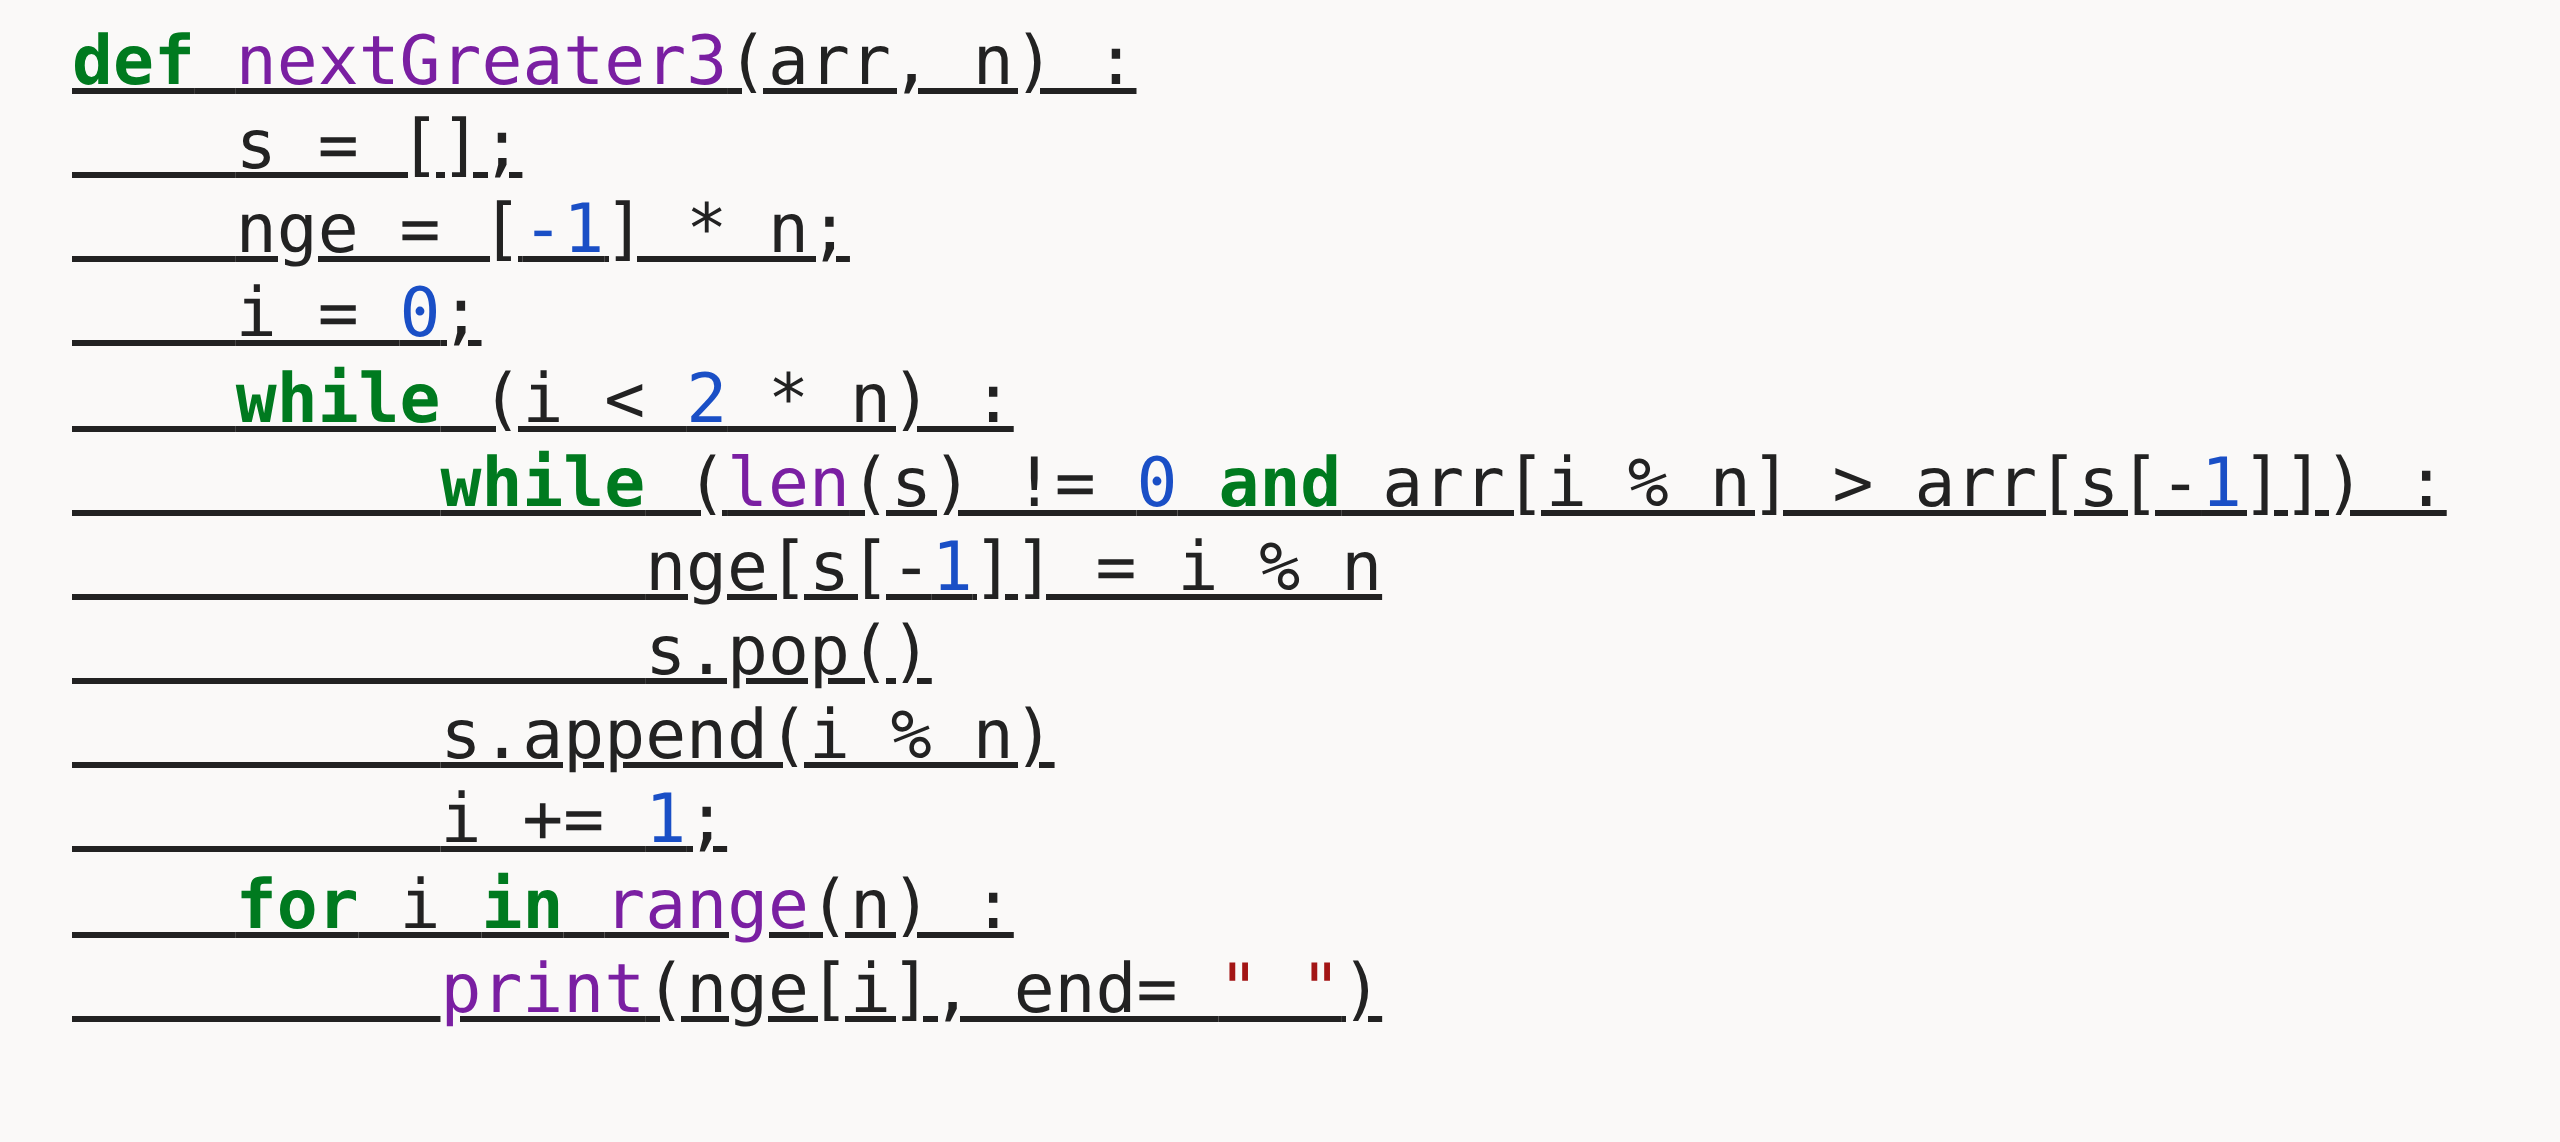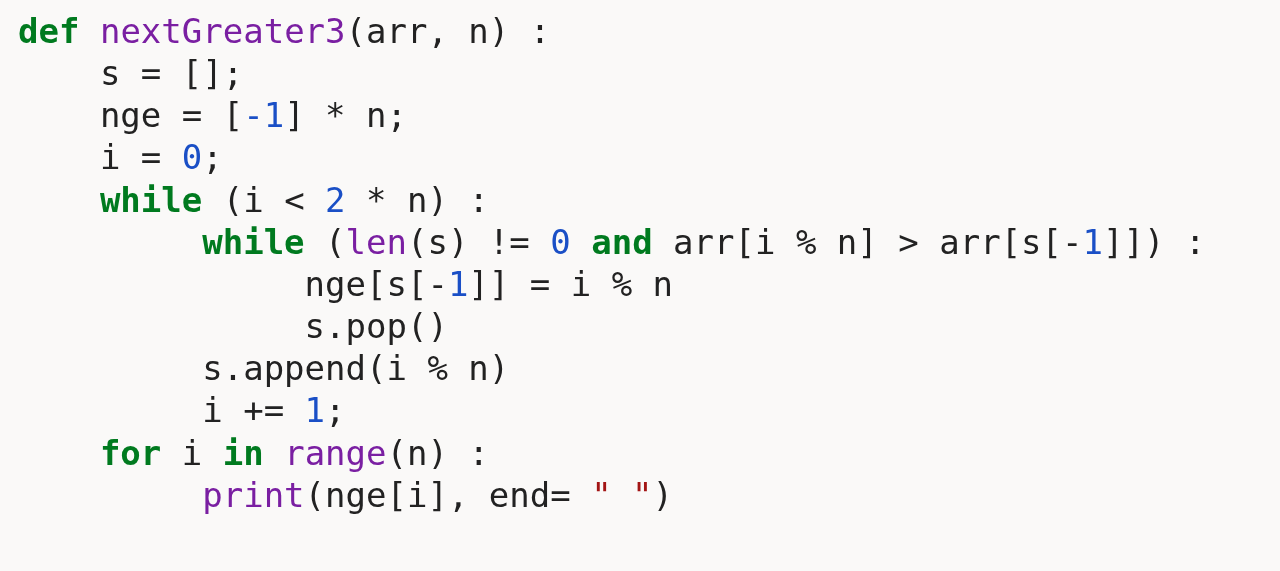--- a/index.html
+++ b/index.html
@@ -5,27 +5,28 @@
   html, body {
     margin: 0;
     padding: 0;
     width: 1280px;
     height: 571px;
     background: #faf9f8;
     overflow: hidden;
   }
   pre.code {
     margin: 0;
-    padding: 10px 18px;
+    padding: 10px 36px;
     font-family: "Consolas", "Menlo", "DejaVu Sans Mono", monospace;
     font-size: 34px;
     line-height: 1.24;
     color: #222;
     white-space: pre;
     letter-spacing: 0px;
+    text-decoration: underline;
   }
   .kw   { color: #007a1f; font-weight: bold; }   
   .num  { color: #1a4fc6; }                       
   .func { color: #7a1fa2; }                       
   .txt  { color: #222; }
   .str  { color: #a31515; }
 </style>
 </head>
 <body>
 

